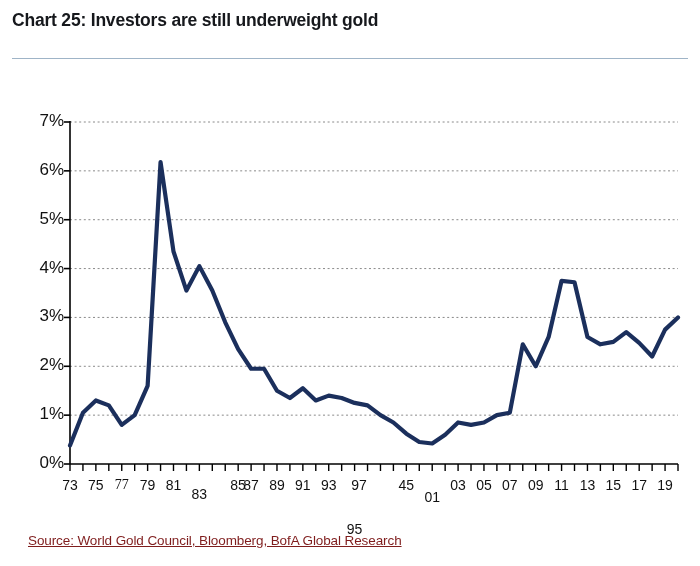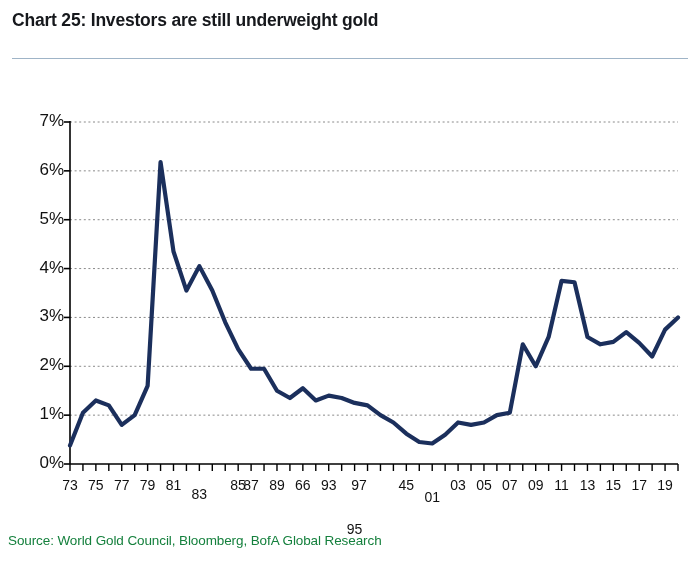--- a/index.html
+++ b/index.html
@@ -72,25 +72,26 @@
     top: 478px;
     font-size: 14px;
     color: #111;
     text-align: center;
     line-height: 1;
     transform: translateX(-50%);
     white-space: nowrap;
   }
   #source-note {
     position: absolute;
-    left: 8px;
+    left: 28px;
     top: 533px;
     font-size: 13.5px;
-    color: #15803d;
+    color: #7f1d1d;
     letter-spacing: -0.1px;
+    text-decoration: underline;
   }
   svg { display: block; }
 </style>
 </head>
 <body>
 
 <div id="page">
 
   <div id="chart-title">Chart 25: Investors are still underweight gold</div>
   <div id="title-rule"></div>
@@ -172,28 +173,28 @@
 <div class="ytick-label" style="top: 454px;">0%</div>
     <div class="ytick-label" style="top: 405.143px;">1%</div>
     <div class="ytick-label" style="top: 356.286px;">2%</div>
     <div class="ytick-label" style="top: 307.429px;">3%</div>
     <div class="ytick-label" style="top: 258.571px;">4%</div>
     <div class="ytick-label" style="top: 209.714px;">5%</div>
     <div class="ytick-label" style="top: 160.857px;">6%</div>
     <div class="ytick-label" style="top: 112px;">7%</div>
     <div class="xtick-label" style="left: 70px;">73</div>
     <div class="xtick-label" style="left: 95.8723px;">75</div>
-    <div class="xtick-label" style="left: 121.745px;">77</div>
+    <div class="xtick-label" style="left: 121.745px; font-family: Liberation Serif, serif;">77</div>
     <div class="xtick-label" style="left: 147.617px;">79</div>
     <div class="xtick-label" style="left: 173.489px;">81</div>
     <div class="xtick-label" style="left: 199.362px; margin-top: 9px;">83</div>
     <div class="xtick-label" style="left: 238px;">85</div>
     <div class="xtick-label" style="left: 251.106px;">87</div>
     <div class="xtick-label" style="left: 276.979px;">89</div>
-    <div class="xtick-label" style="left: 302.851px;">66</div>
+    <div class="xtick-label" style="left: 302.851px;">91</div>
     <div class="xtick-label" style="left: 328.723px;">93</div>
     <div class="xtick-label" style="left: 354.596px; margin-top: 44px;">95</div>
     <div class="xtick-label" style="left: 359px;">97</div>
     <div class="xtick-label" style="left: 406.34px;">45</div>
     <div class="xtick-label" style="left: 432.213px; margin-top: 12px;">01</div>
     <div class="xtick-label" style="left: 458.085px;">03</div>
     <div class="xtick-label" style="left: 483.957px;">05</div>
     <div class="xtick-label" style="left: 509.83px;">07</div>
     <div class="xtick-label" style="left: 535.702px;">09</div>
     <div class="xtick-label" style="left: 561.574px;">11</div>

